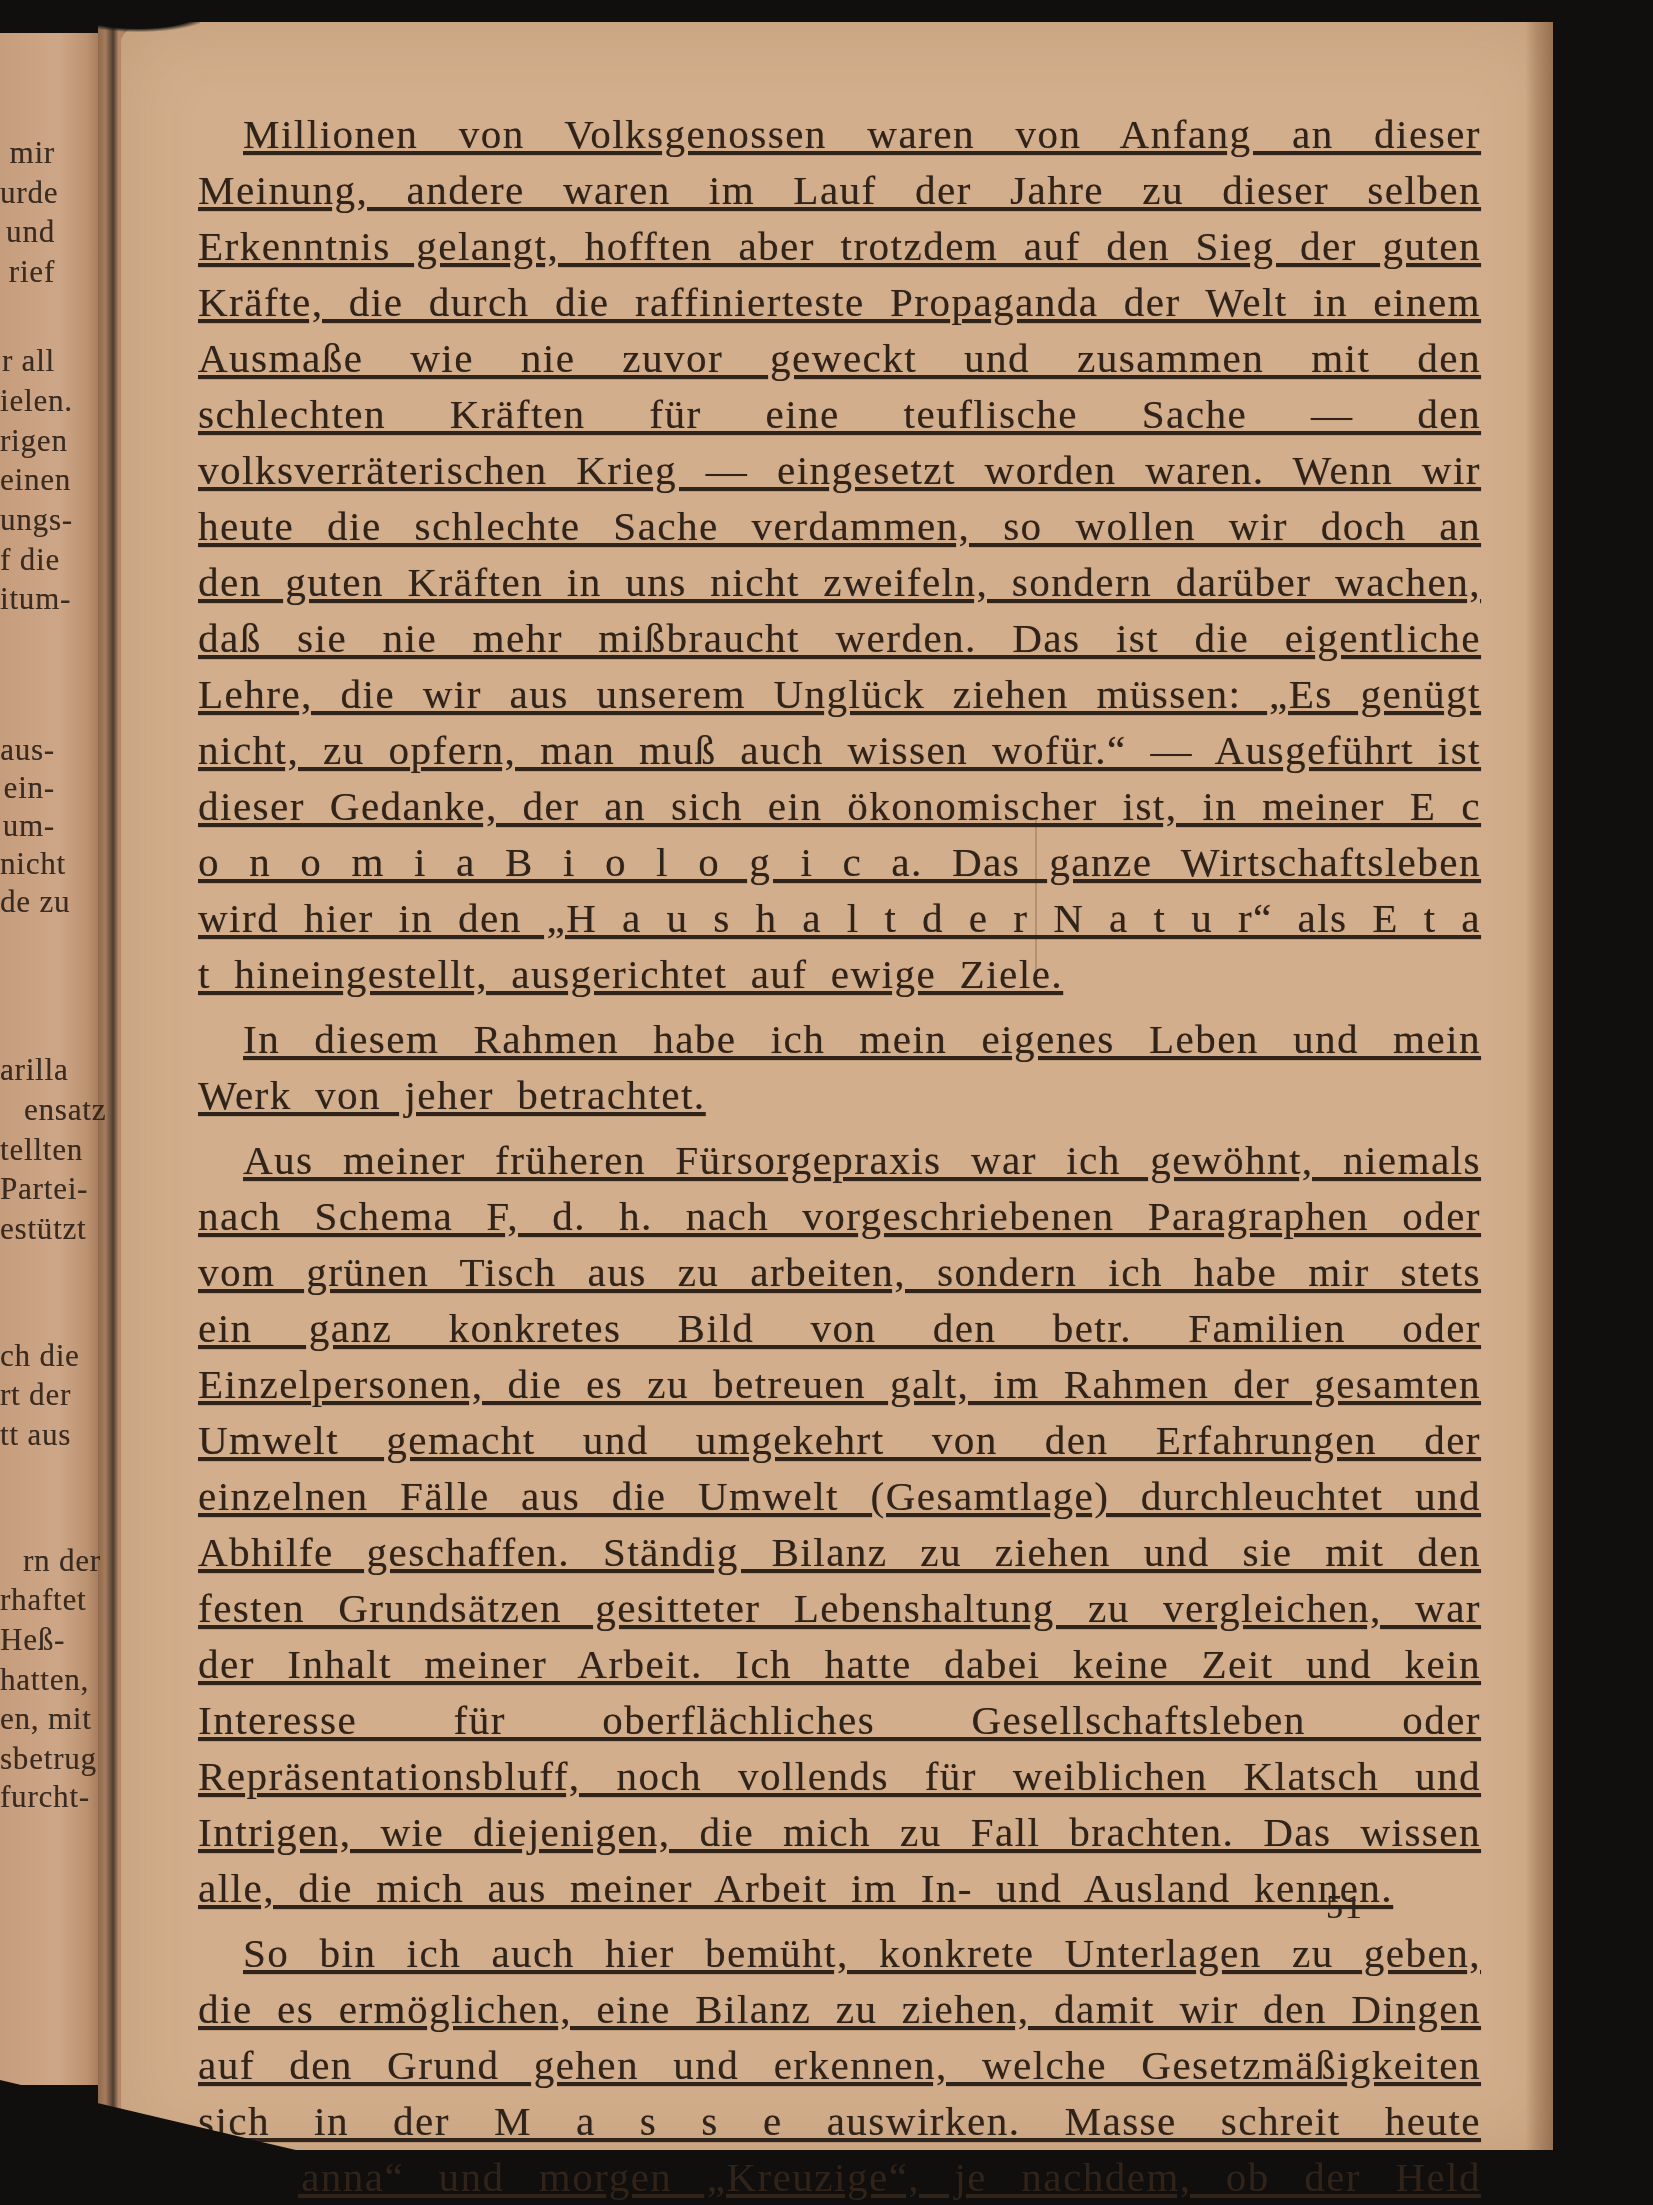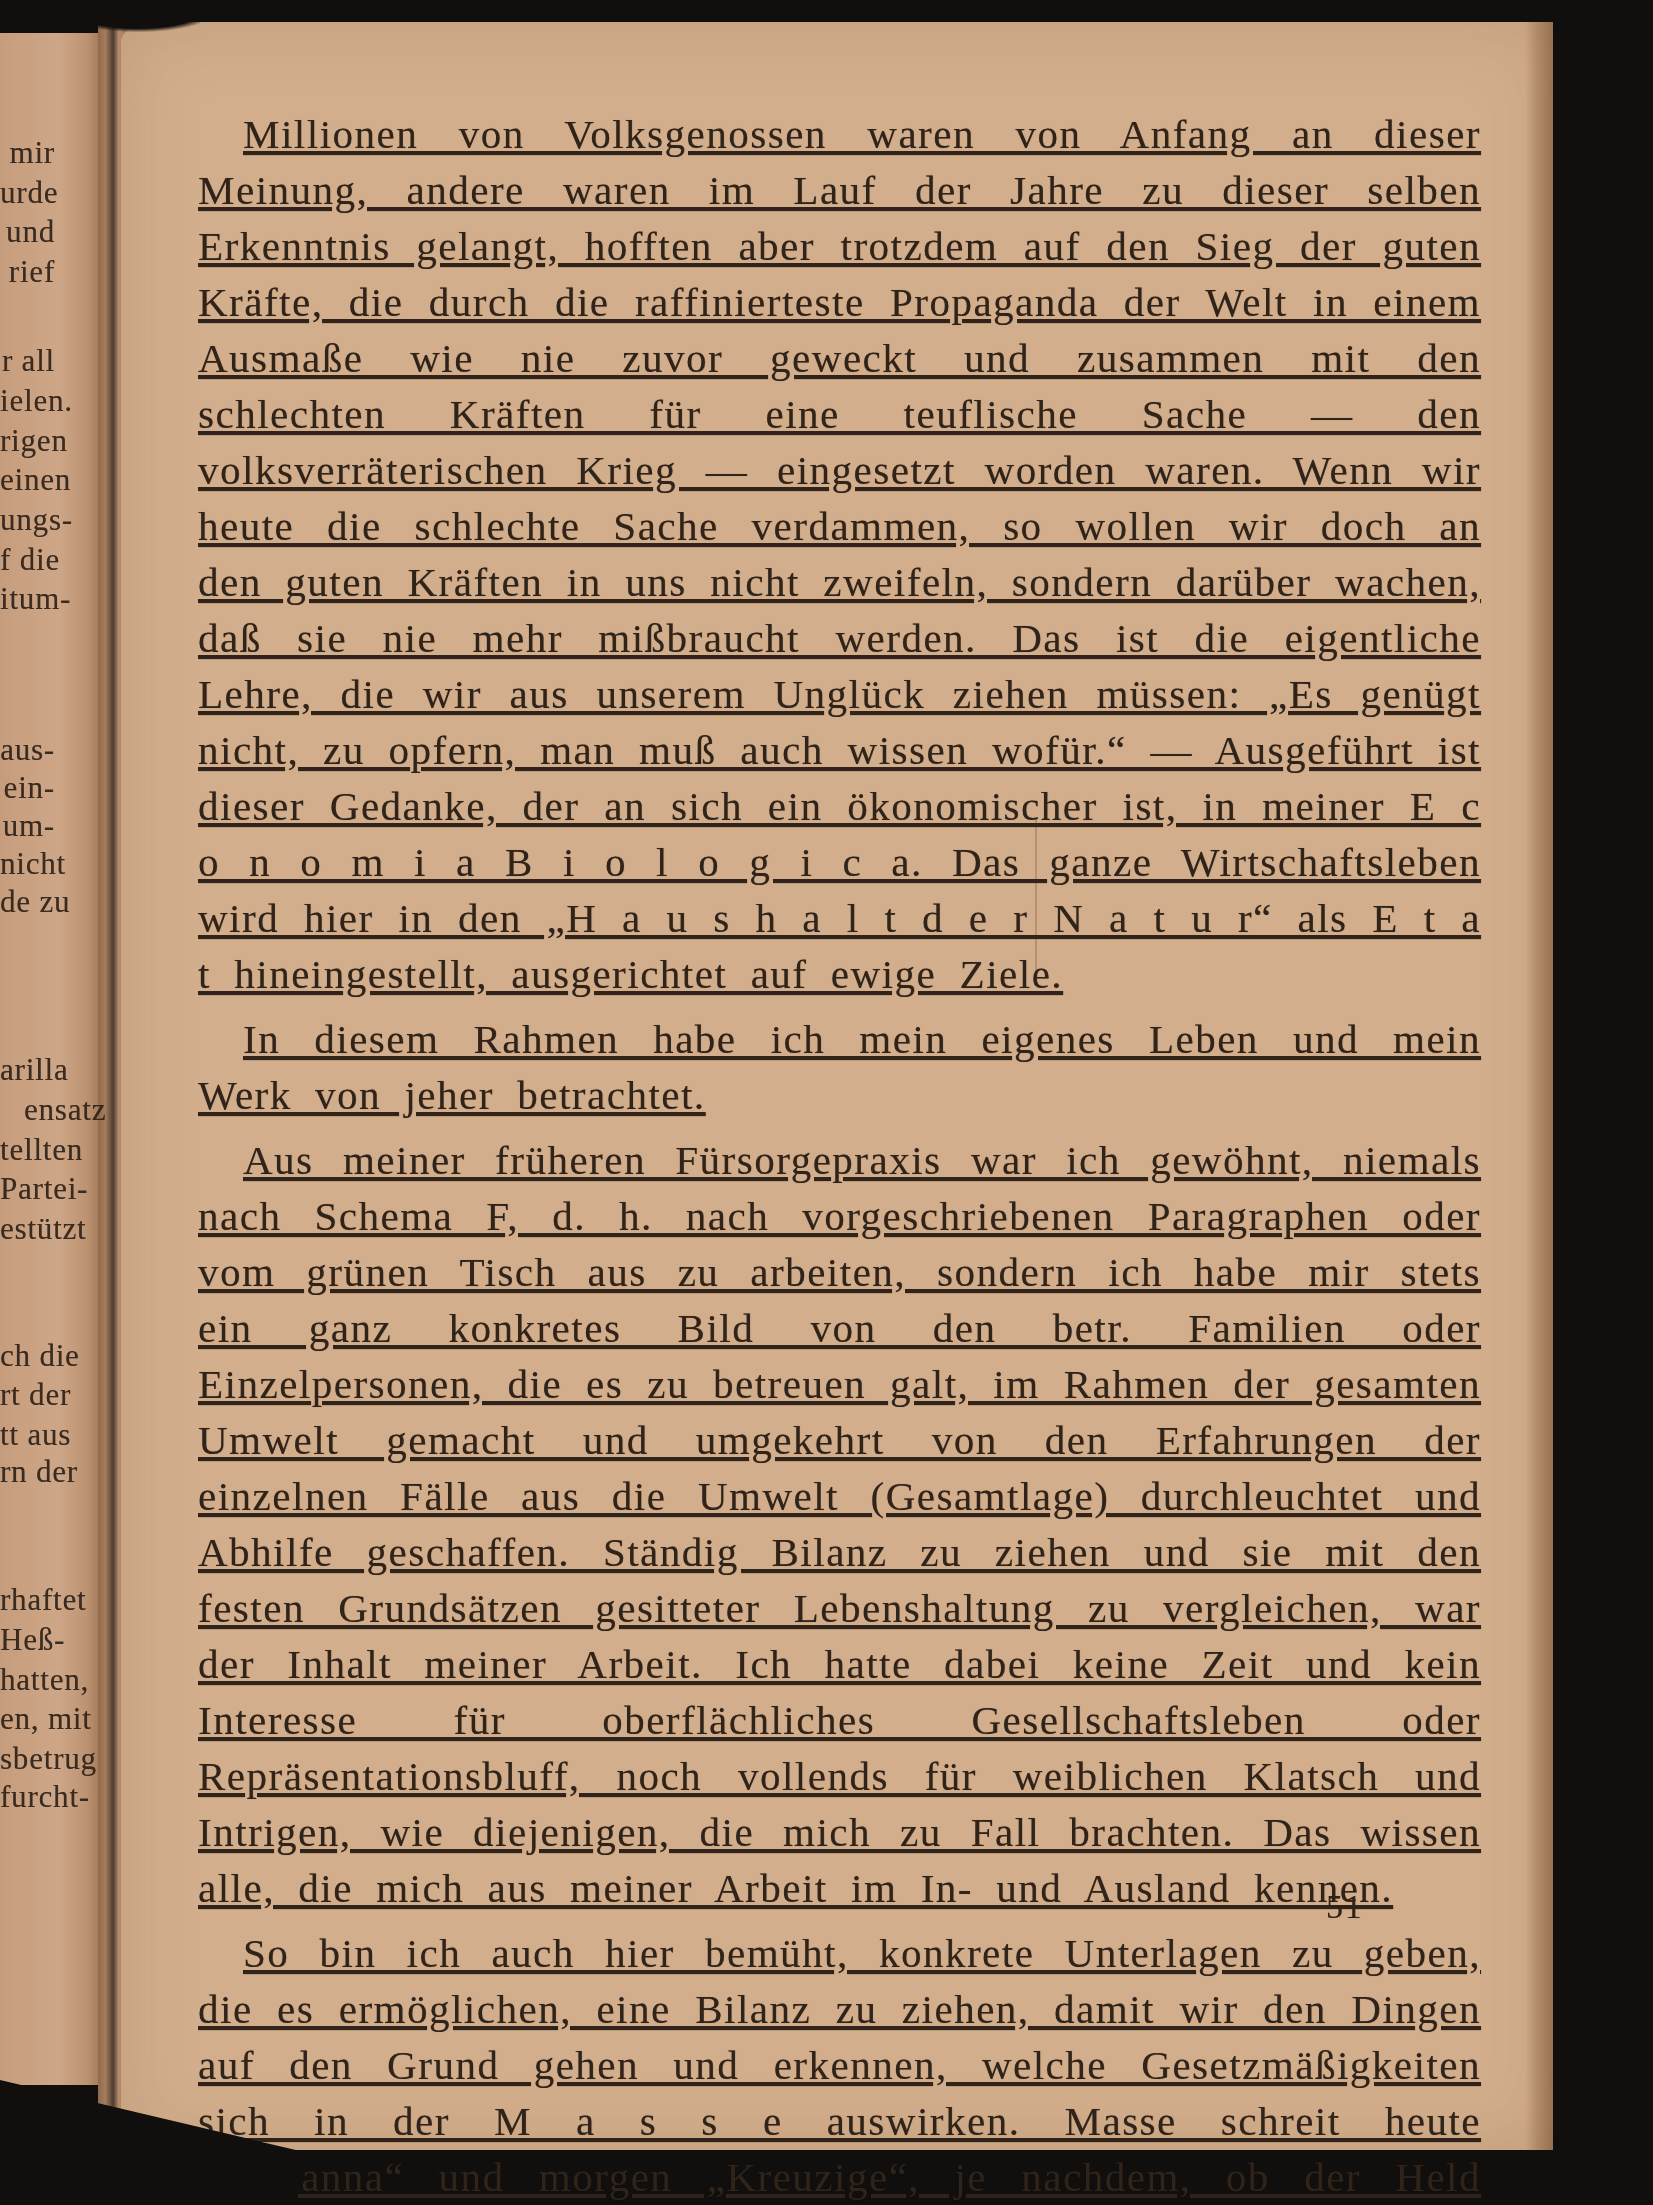--- a/index.html
+++ b/index.html
@@ -150,21 +150,21 @@
       <span class="frag" style="top: 864px;">nicht</span>
       <span class="frag" style="top: 902px;">de zu</span>
       <span class="frag" style="top: 1070px;">arilla</span>
       <span class="frag" style="top: 1110px; padding-left: 24px;">ensatz</span>
       <span class="frag" style="top: 1150px;">tellten</span>
       <span class="frag" style="top: 1189px;">Partei-</span>
       <span class="frag" style="top: 1229px;">estützt</span>
       <span class="frag" style="top: 1356px;">ch die</span>
       <span class="frag" style="top: 1395px;">rt der</span>
       <span class="frag" style="top: 1435px;">tt aus</span>
-      <span class="frag" style="top: 1472px;">rn der</span>
+      <span class="frag" style="top: 1561px; margin-left: 23px;">rn der</span>
       <span class="frag" style="top: 1600px;">rhaftet</span>
       <span class="frag" style="top: 1640px;">Heß-</span>
       <span class="frag" style="top: 1680px;">hatten,</span>
       <span class="frag" style="top: 1719px;">en, mit</span>
       <span class="frag" style="top: 1759px;">sbetrug</span>
       <span class="frag" style="top: 1797px;">furcht-</span>
     </div>
 
   <div class="text-block" id="paragraphs">
       <p class="para">Millionen von Volksgenossen waren von Anfang an dieser Meinung, andere waren im Lauf der Jahre zu dieser selben Erkenntnis gelangt, hofften aber trotzdem auf den Sieg der guten Kräfte, die durch die raffinierteste Propaganda der Welt in einem Ausmaße wie nie zuvor geweckt und zusammen mit den schlechten Kräften für eine teuflische Sache — den volksverräterischen Krieg — eingesetzt worden waren. Wenn wir heute die schlechte Sache verdammen, so wollen wir doch an den guten Kräften in uns nicht zweifeln, sondern darüber wachen, daß sie nie mehr mißbraucht werden. Das ist die eigentliche Lehre, die wir aus unserem Unglück ziehen müssen: „Es genügt nicht, zu opfern, man muß auch wissen wofür.“ — Ausgeführt ist dieser Gedanke, der an sich ein ökonomischer ist, in meiner E c o n o m i a  B i o l o g i c a. Das ganze Wirtschaftsleben wird hier in den „H a u s h a l t  d e r  N a t u r“ als E t a t hineingestellt, ausgerichtet auf ewige Ziele.</p>

